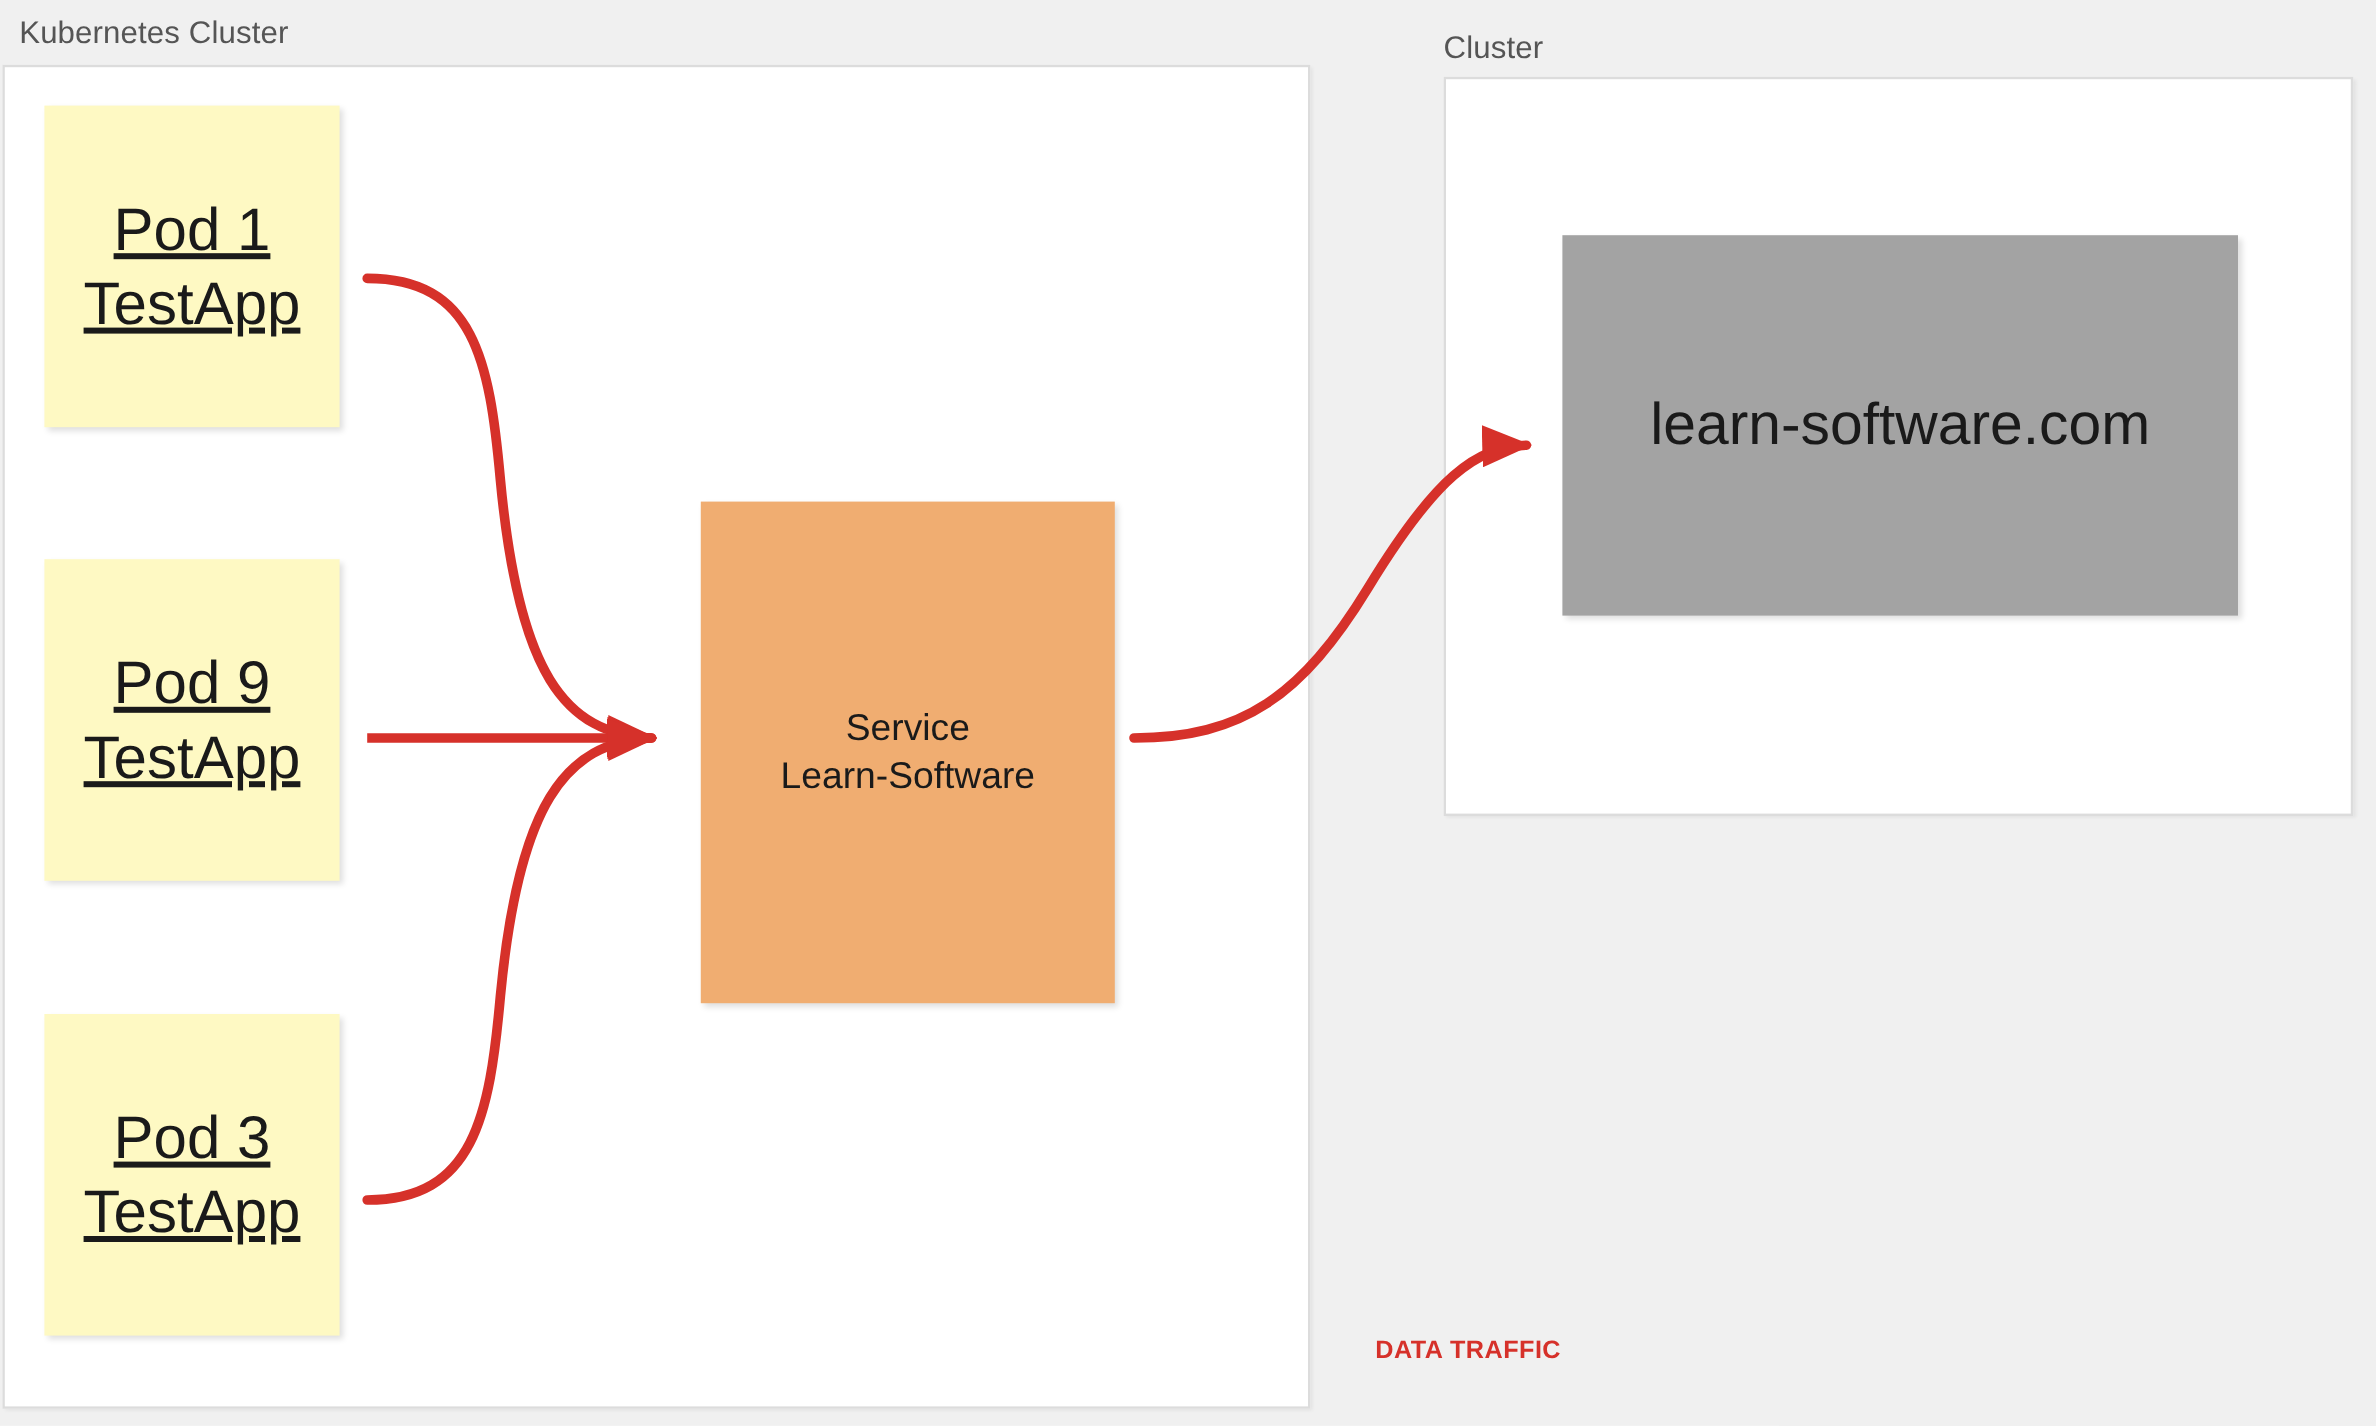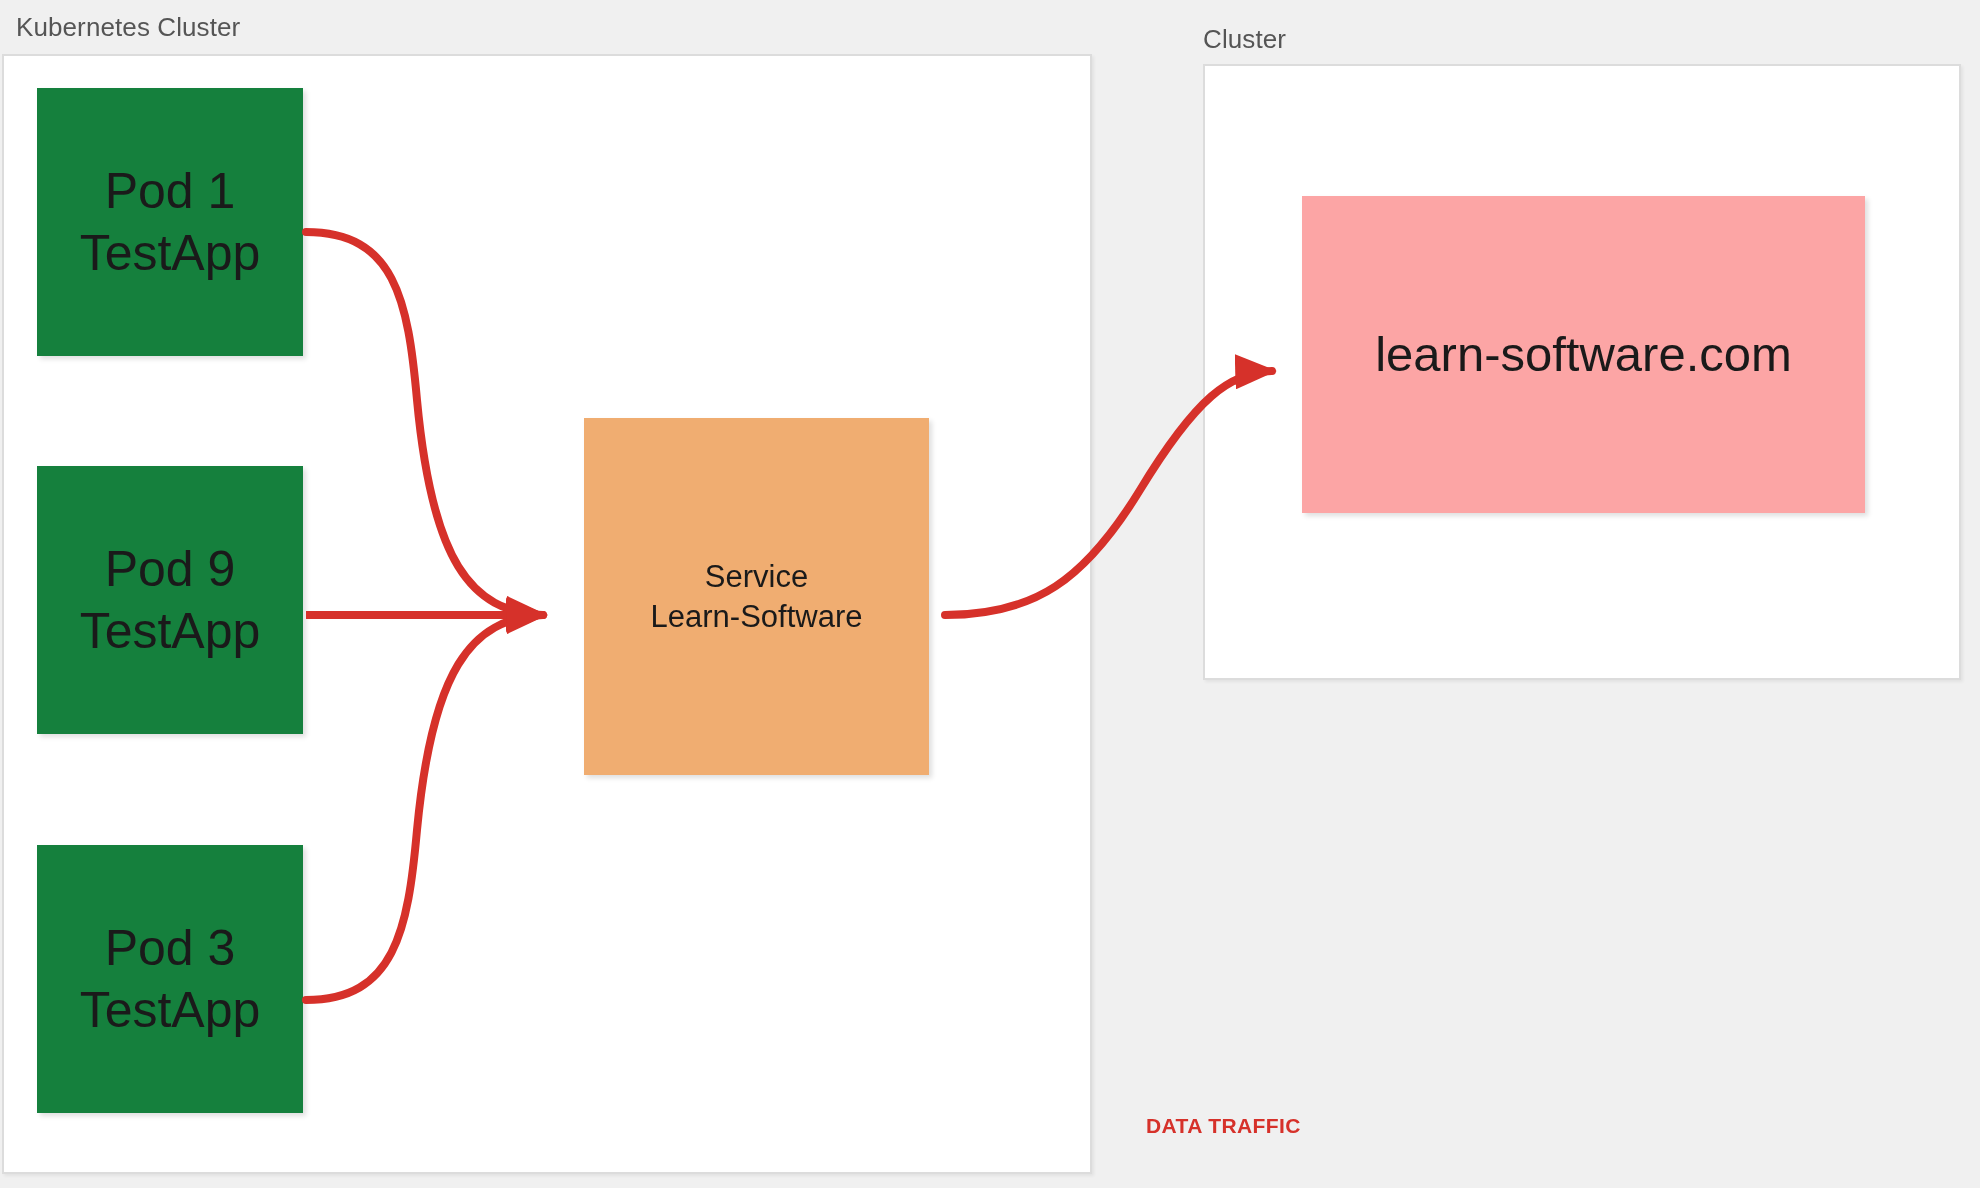--- a/index.html
+++ b/index.html
@@ -70,48 +70,49 @@
     display: flex;
     flex-direction: column;
     align-items: center;
     justify-content: center;
     text-align: center;
     color: #1a1a1a;
     box-shadow: 3px 3px 5px rgba(0,0,0,0.13);
   }
 
   .pod {
-    width: 266px;
+    width: 246px;
     height: 268px;
-    background: #15803d;
+    background: #fef9c3;
     font-size: 50px;
     line-height: 1.24;
+    text-decoration: underline;
   }
   .pod .ln { display: block; }
 
   #pod1 { left: 37px; top: 88px; }
   #pod2 { left: 37px; top: 466px; }
   #pod3 { left: 37px; top: 845px; }
 
   #service-node {
     left: 584px;
     top: 418px;
     width: 345px;
-    height: 357px;
+    height: 418px;
     background: #f0ad71;
     font-size: 31px;
     line-height: 1.28;
   }
 
   #site-node {
     left: 1302px;
     top: 196px;
     width: 563px;
     height: 317px;
-    background: #fca5a5;
+    background: #a3a3a3;
     font-size: 49px;
     line-height: 1.2;
   }
 
   
   #edge-layer {
     position: absolute;
     left: 0; top: 0;
     width: 1980px;
     height: 1188px;

